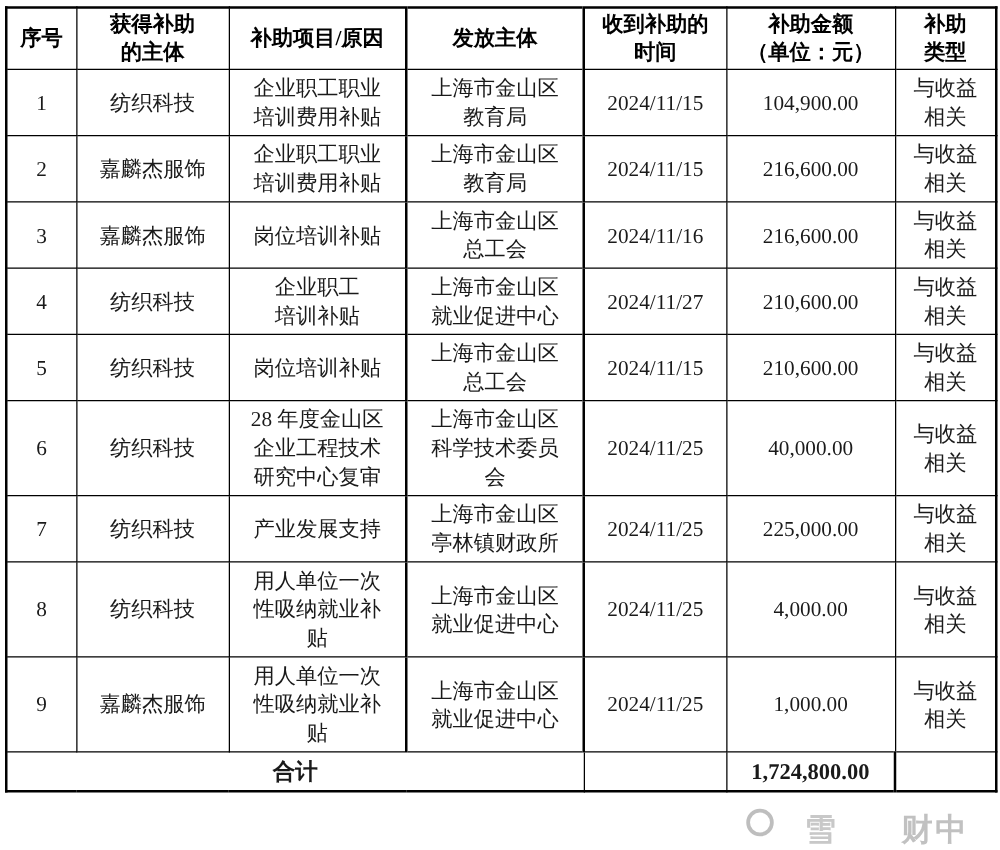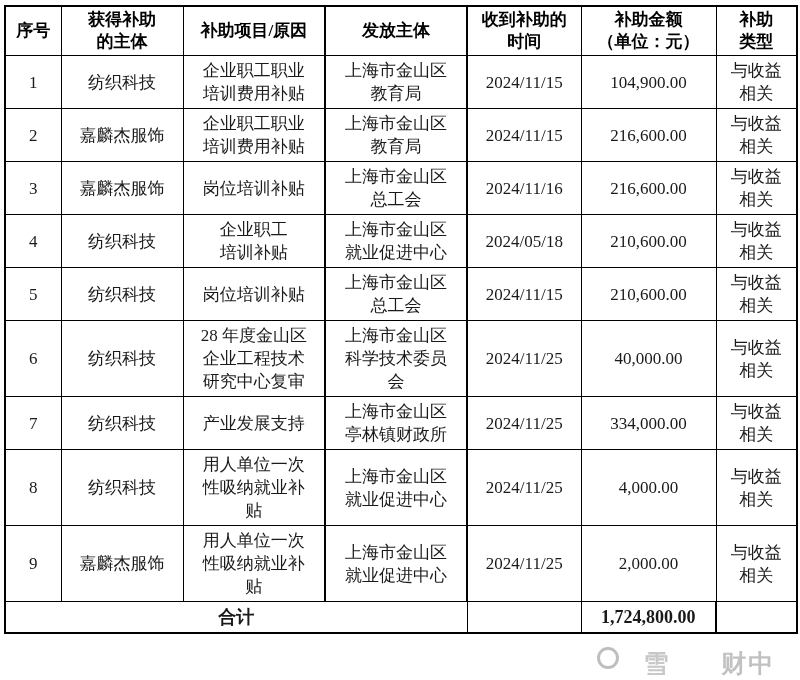--- a/index.html
+++ b/index.html
@@ -147,21 +147,21 @@
           <td>与收益
 相关</td>
         </tr>
         <tr>
           <td>4</td>
           <td>纺织科技</td>
           <td>企业职工
 培训补贴</td>
           <td>上海市金山区
 就业促进中心</td>
-          <td>2024/05/18</td>
+          <td>2024/11/27</td>
           <td>210,600.00</td>
           <td>与收益
 相关</td>
         </tr>
         <tr>
           <td>5</td>
           <td>纺织科技</td>
           <td>岗位培训补贴</td>
           <td>上海市金山区
 总工会</td>
@@ -184,21 +184,21 @@
           <td>与收益
 相关</td>
         </tr>
         <tr>
           <td>7</td>
           <td>纺织科技</td>
           <td>产业发展支持</td>
           <td>上海市金山区
 亭林镇财政所</td>
           <td>2024/11/25</td>
-          <td>334,000.00</td>
+          <td>225,000.00</td>
           <td>与收益
 相关</td>
         </tr>
         <tr>
           <td>8</td>
           <td>纺织科技</td>
           <td>用人单位一次
 性吸纳就业补
 贴</td>
           <td>上海市金山区
@@ -210,21 +210,21 @@
         </tr>
         <tr>
           <td>9</td>
           <td>嘉麟杰服饰</td>
           <td>用人单位一次
 性吸纳就业补
 贴</td>
           <td>上海市金山区
 就业促进中心</td>
           <td>2024/11/25</td>
-          <td>2,000.00</td>
+          <td>1,000.00</td>
           <td>与收益
 相关</td>
         </tr>
       </tbody>
     <tfoot>
       <tr>
         <td colspan="4">合计</td>
         <td></td>
         <td>1,724,800.00</td>
         <td></td>

